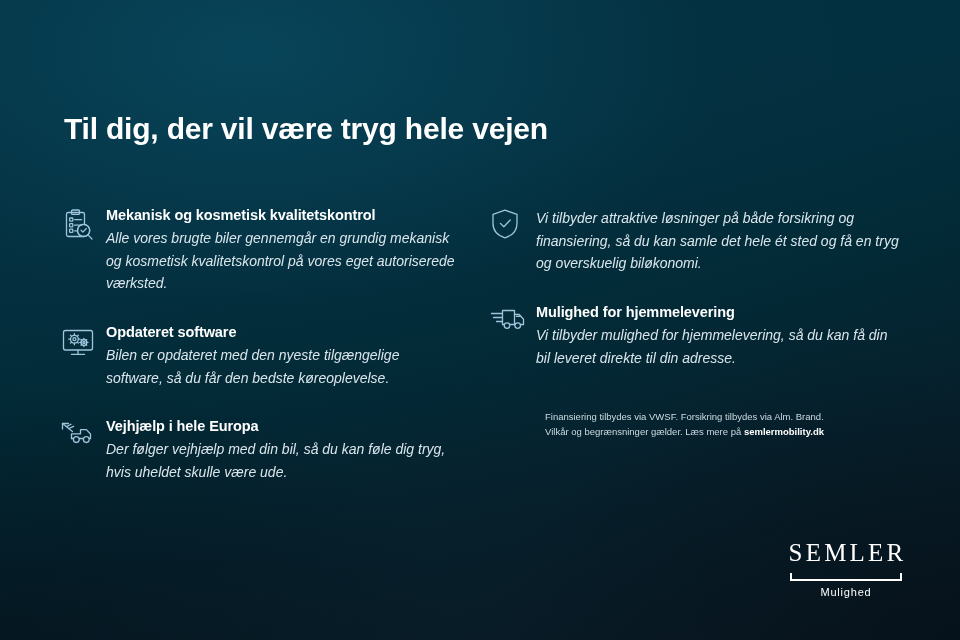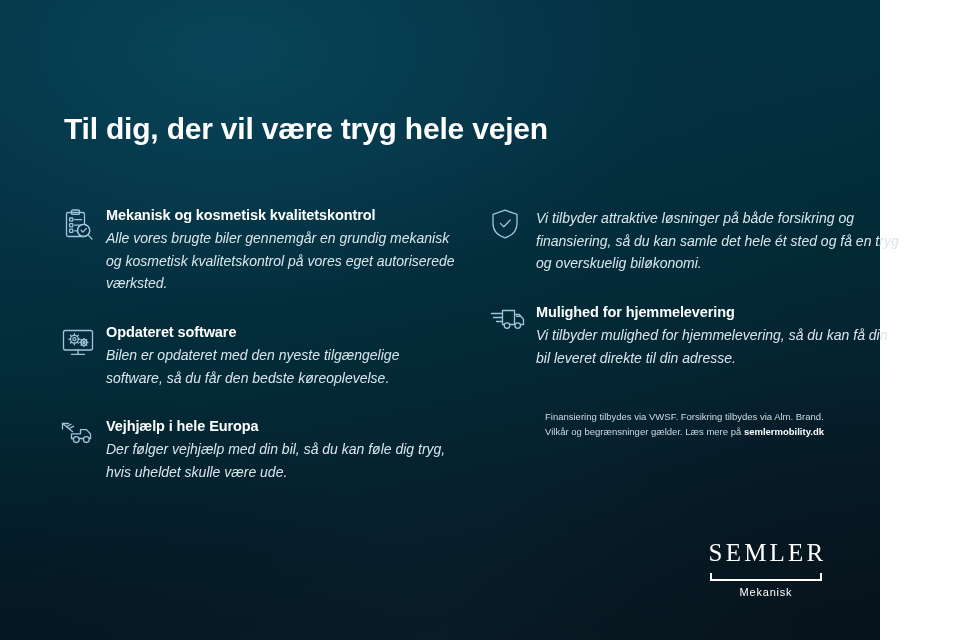--- a/index.html
+++ b/index.html
@@ -6,21 +6,21 @@
   * { margin:0; padding:0; box-sizing:border-box; }
 
   html, body {
     width:960px; height:640px;
     font-family:"Liberation Sans", sans-serif;
     overflow:hidden;
   }
 
   #slide {
     position:relative;
-    width:880px; height:640px;
+    width:960px; height:640px;
     background:
       radial-gradient(120% 95% at 26% 8%, rgba(9,72,94,0.85) 0%, rgba(5,48,64,0.35) 42%, rgba(0,0,0,0) 72%),
       linear-gradient(168deg, #033142 0%, #033040 30%, #022935 52%, #06202c 72%, #0a1822 100%);
     color:#eef4f7;
   }
 
   
   #slide::after {
     content:"";
     position:absolute; inset:0;
@@ -248,16 +248,16 @@
     <div><span>Vilkår og begrænsninger gælder. Læs mere på </span><span class="bold">semlermobility.dk</span></div>
   </div>
 
   <div class="layer" id="logo">
     <div id="logo-word">SEMLER</div>
     <div id="logo-rule">
       <span class="tick-l"></span>
       <span class="bar"></span>
       <span class="tick-r"></span>
     </div>
-    <div id="logo-sub">Mekanisk</div>
+    <div id="logo-sub">Mulighed</div>
   </div>
 
 </div>
 
 </body></html>

